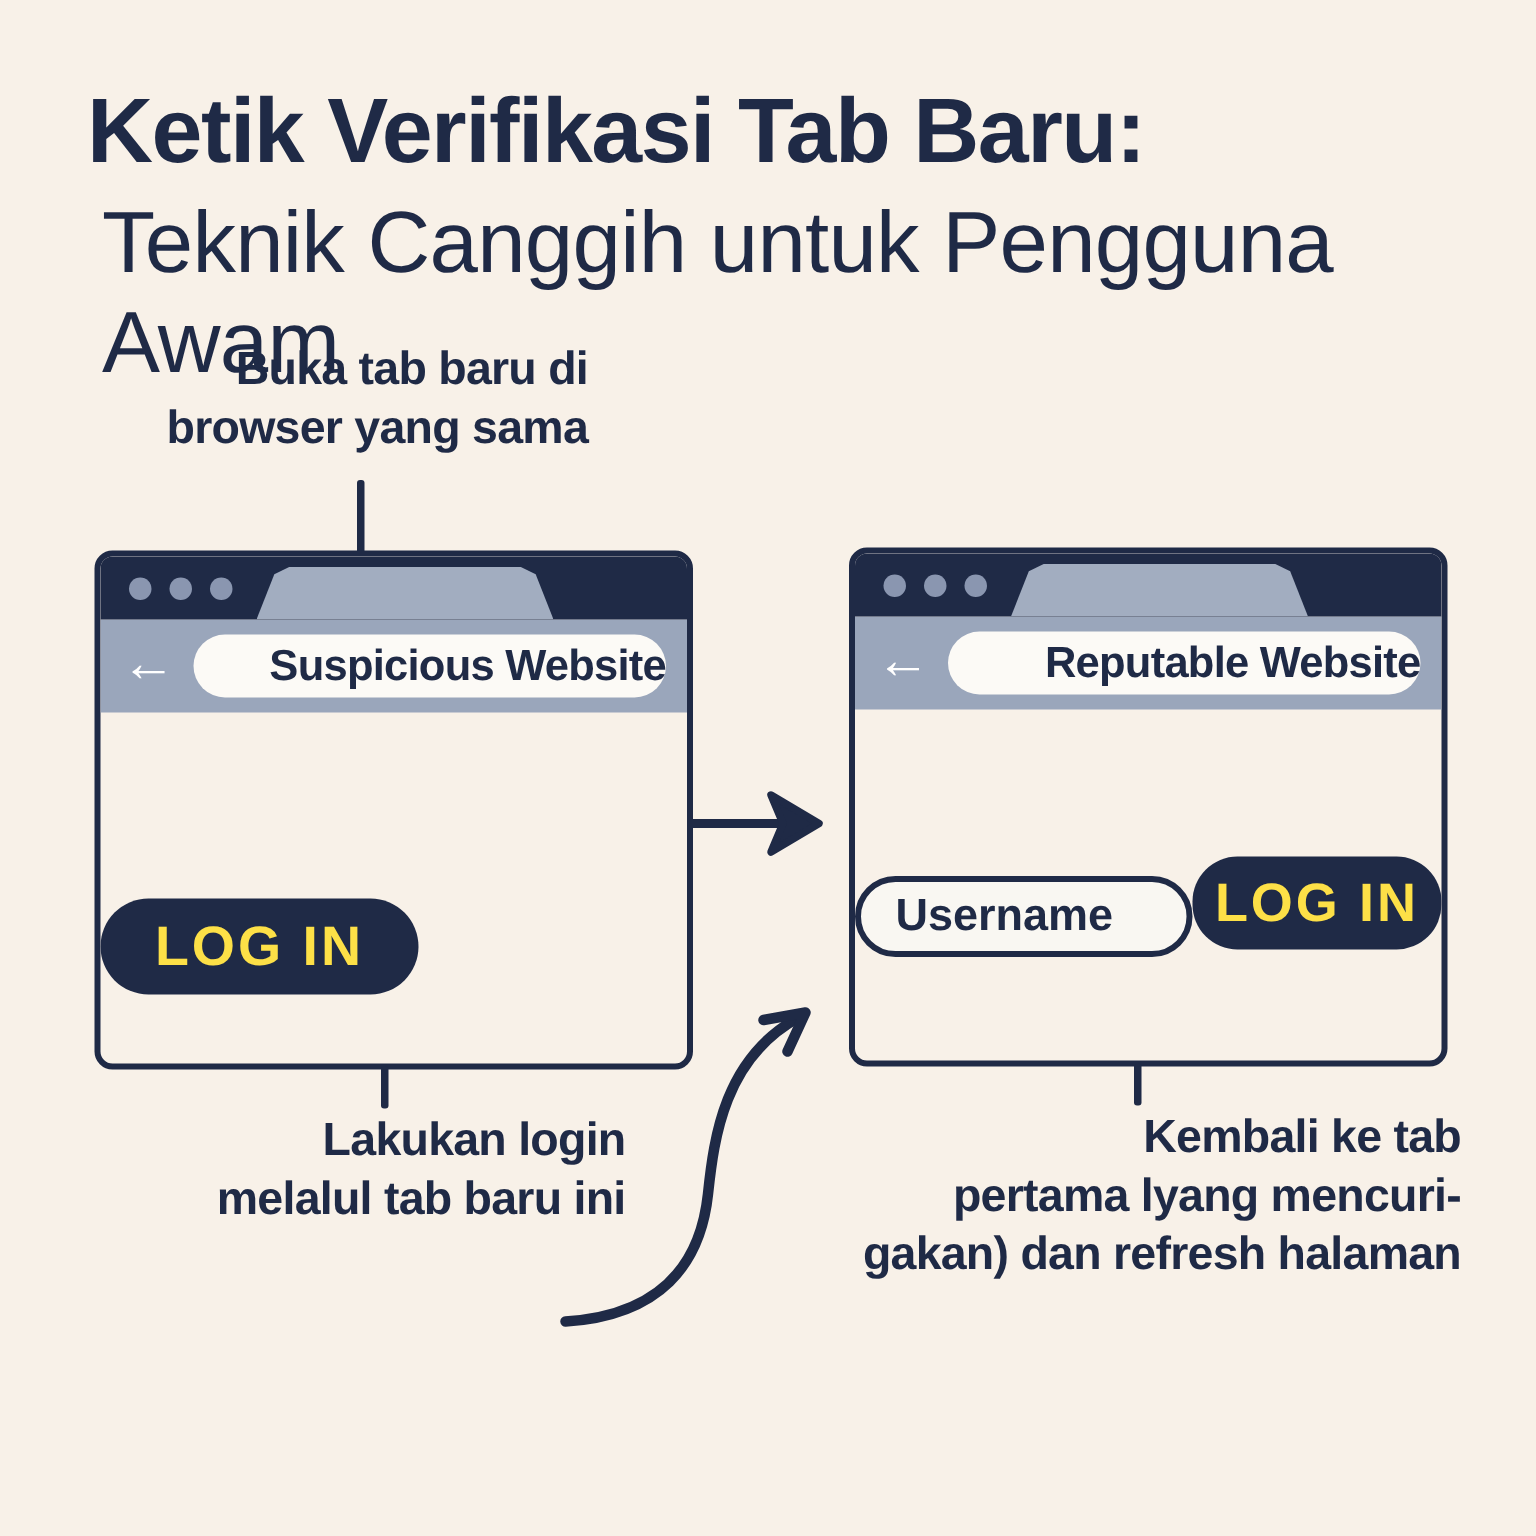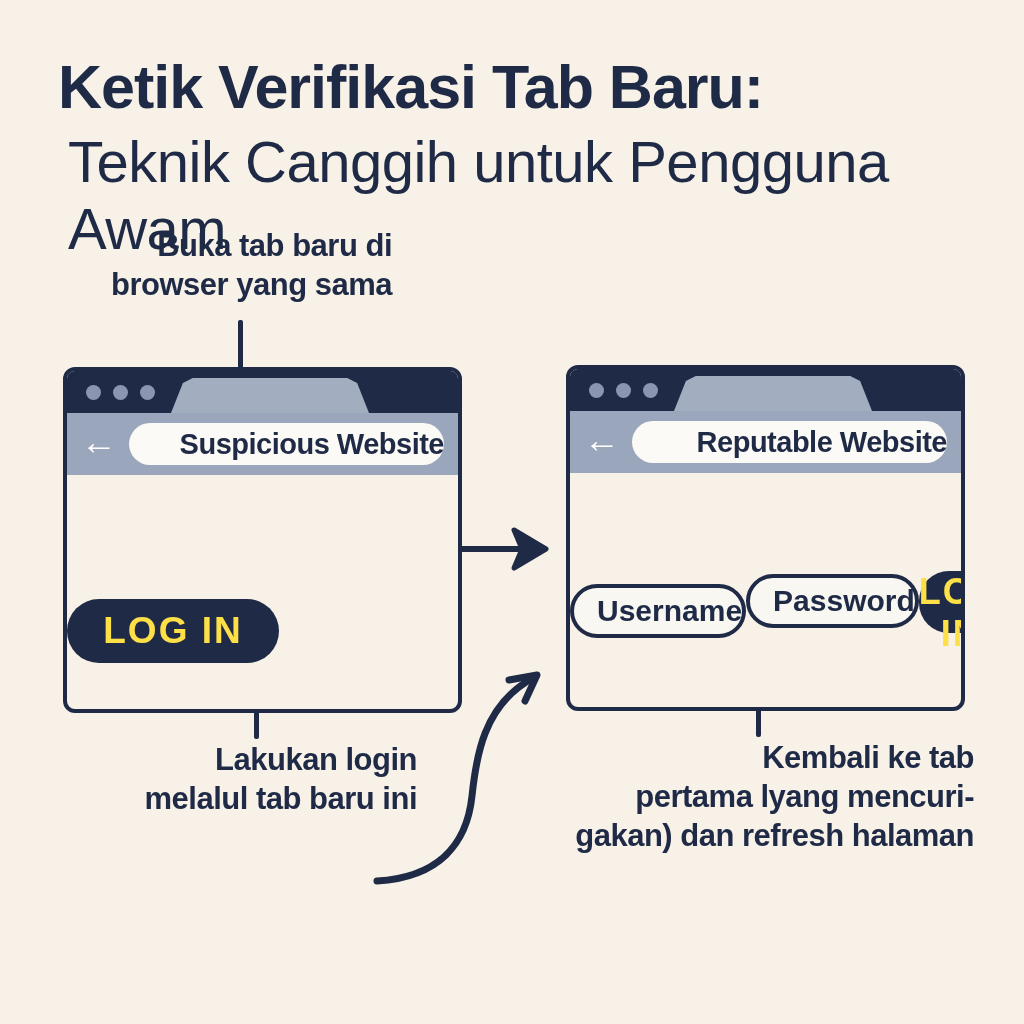--- a/index.html
+++ b/index.html
@@ -110,21 +110,20 @@
       <div class="tab"></div>
     </div>
     <div class="toolbar">
       <span class="back">←</span>
       <div class="addressbar">
         <span>Reputable Website</span>
       </div>
     </div>
     <div class="win-body">
       <div class="field field-user">Username</div>
-      <div class="field field-pass">Password</div>
       <button class="login-btn login-right">LOG IN</button>
     </div>
   </div>
 
   <svg class="arrow-svg arrow-straight" width="95" height="60" viewBox="0 0 95 60">
     <line x1="4" y1="30" x2="62" y2="30" stroke="#1f2a46" stroke-width="6"></line>
     <polygon points="56,11 88,30 56,49 64,30" fill="#1f2a46" stroke="#1f2a46" stroke-width="5" stroke-linejoin="round"></polygon>
   </svg>
 
   <svg class="arrow-svg arrow-curved" width="210" height="240" viewBox="0 0 210 240">

